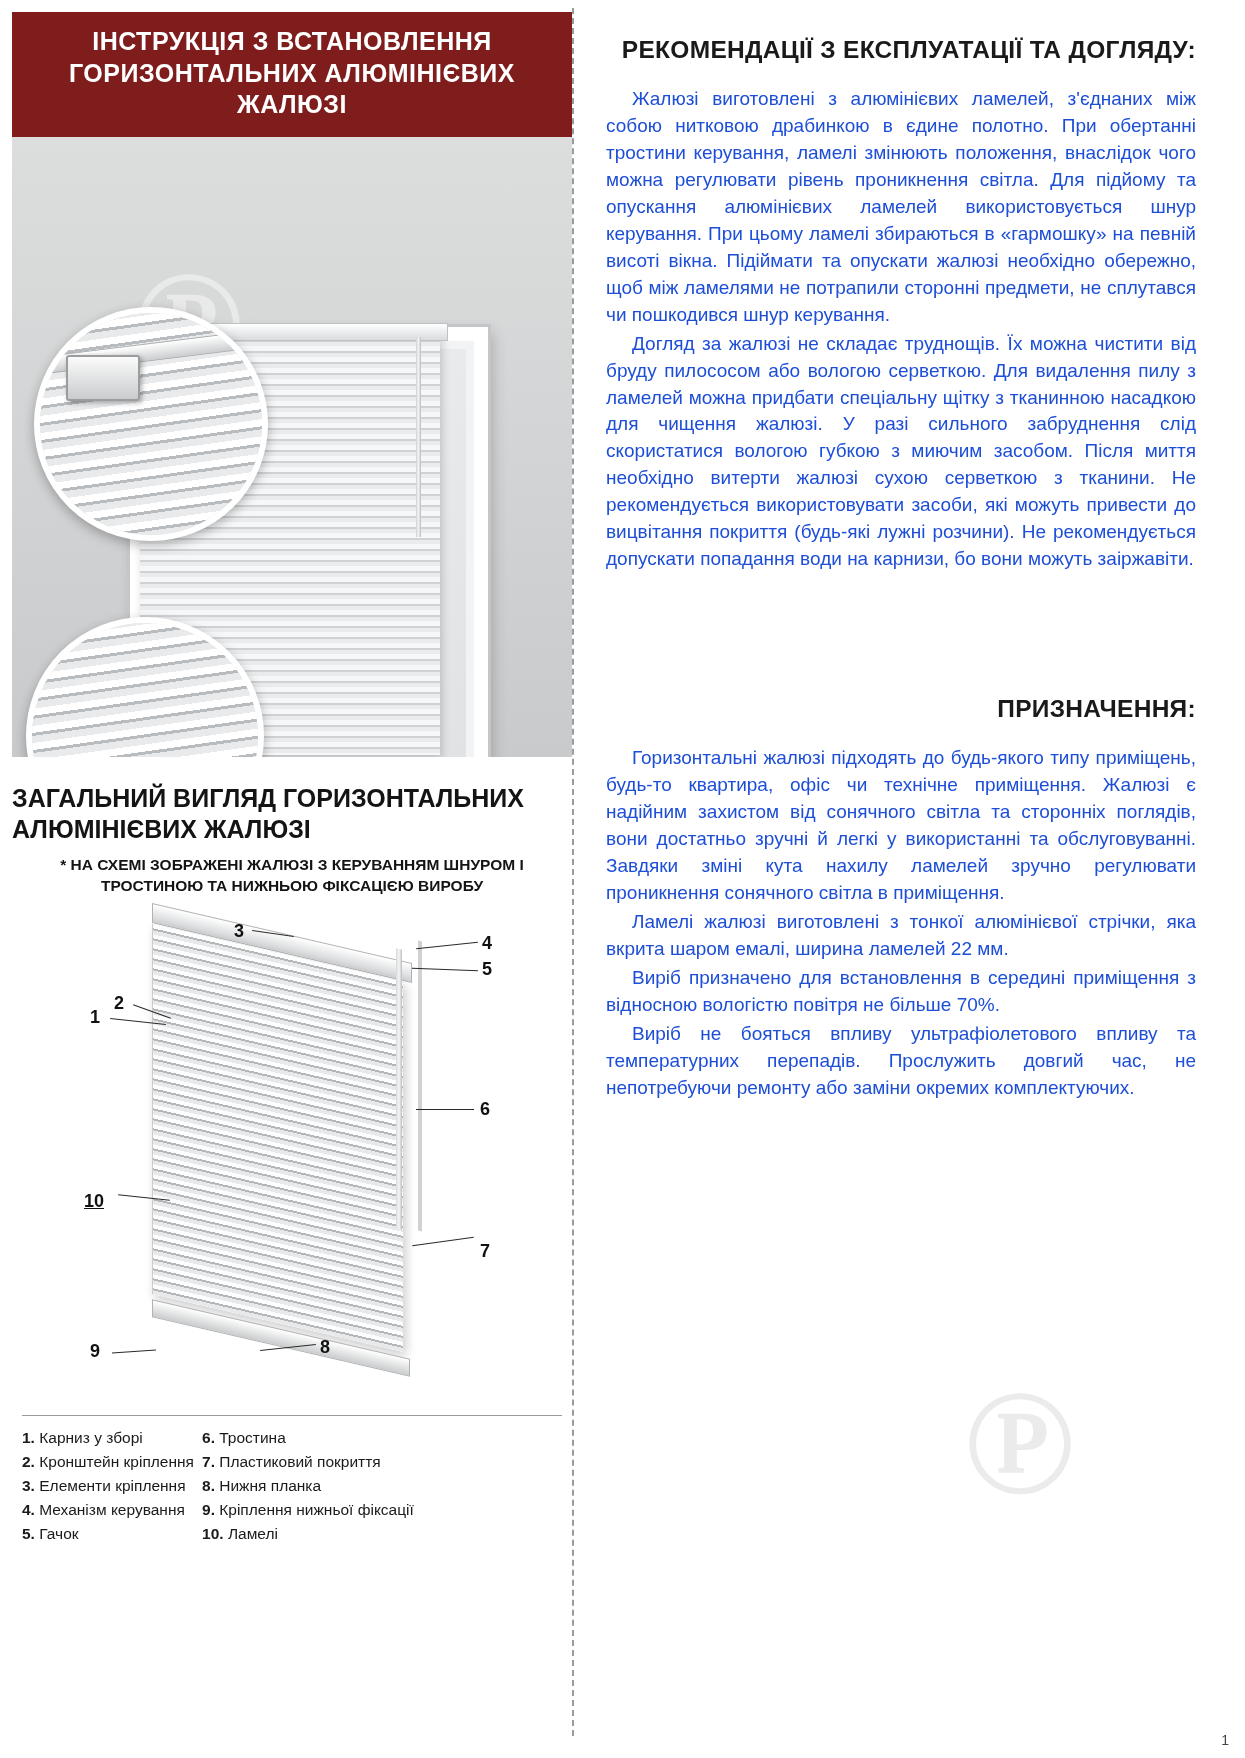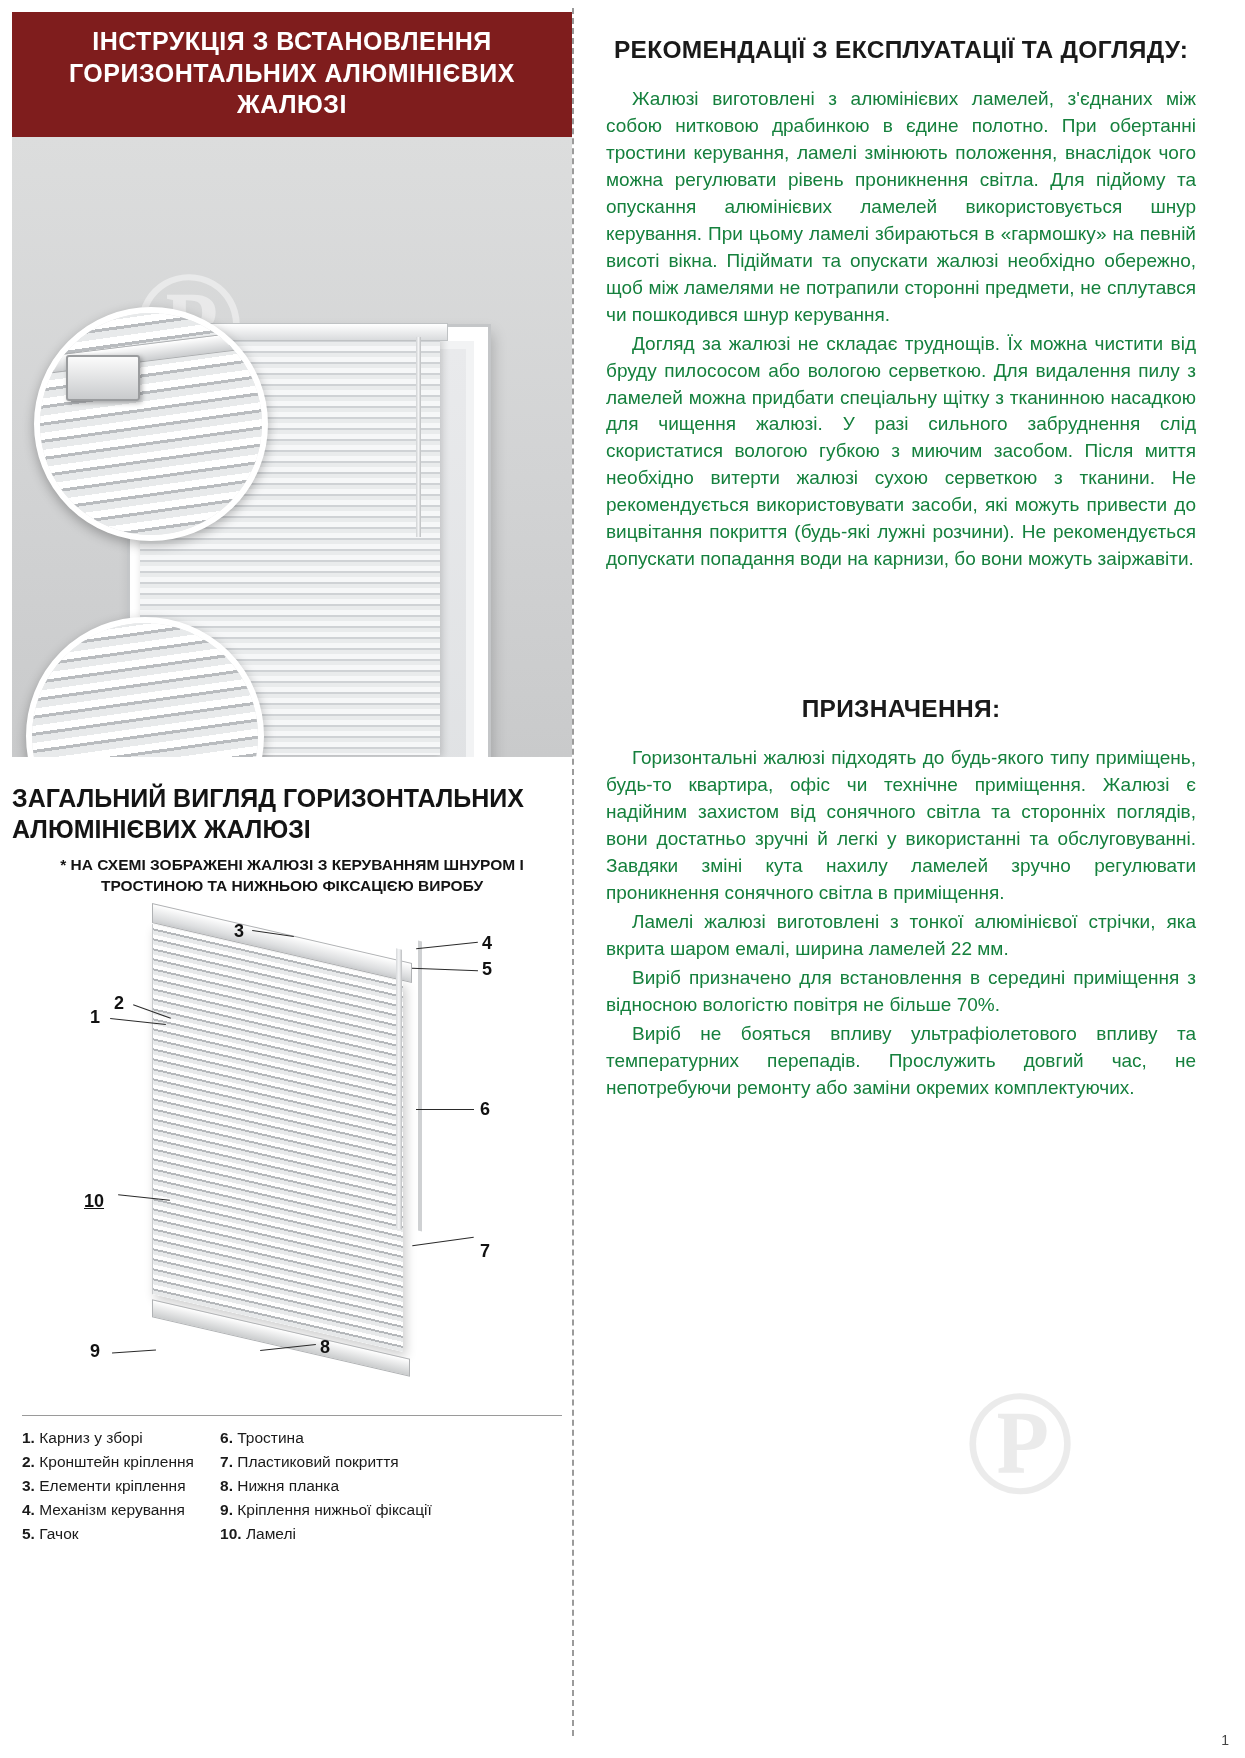--- a/index.html
+++ b/index.html
@@ -175,21 +175,21 @@
   }
   .lead{
     position:absolute;height:1px;background:#2a2a2a;
   }
 
   .legend{
     border-top:1px solid #9a9a9a;
     margin:4px 10px 0 10px;
     padding-top:10px;
     display:flex;
-    gap:26px;
+    gap:8px;
     font-size:15.5px;
     line-height:1.55;
   }
   .legend ol{list-style:none;margin:0;padding:0;}
   .legend li{white-space:nowrap;}
   .legend .num{font-weight:bold;}
 
   
   .vdivider{
     position:absolute;
@@ -198,34 +198,34 @@
   }
 
   
   .col-right{
     width:590px;
     margin-left:34px;
     margin-top:34px;
     padding-right:18px;
   }
   .r-title{
-    text-align:center;
+    text-align:right;
     font-weight:bold;
     font-size:24.5px;
     line-height:1.3;
     letter-spacing:.3px;
     margin:0 0 20px;
   }
   .r-body p{
     margin:0 0 2px;
     text-indent:26px;
     text-align:justify;
     font-size:19px;
     line-height:1.42;
-    color:#15803d;
+    color:#1d4ed8;
   }
   .r-title.second{margin-top:120px;}
   .page-num{
     position:absolute;right:16px;bottom:10px;
     font-size:14px;color:#444;
   }
 </style>
 </head>
 <body>
 

